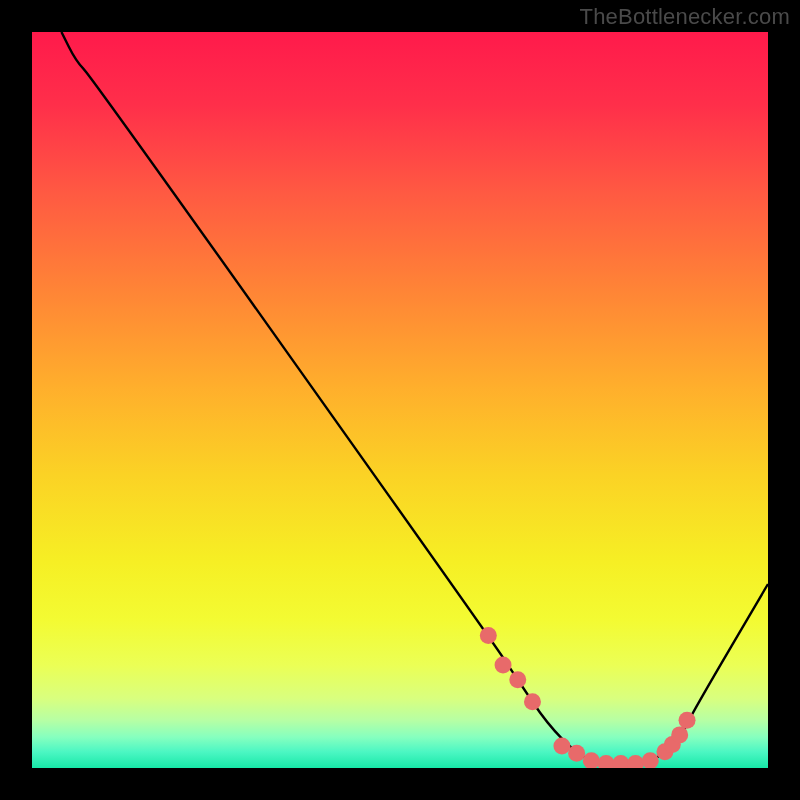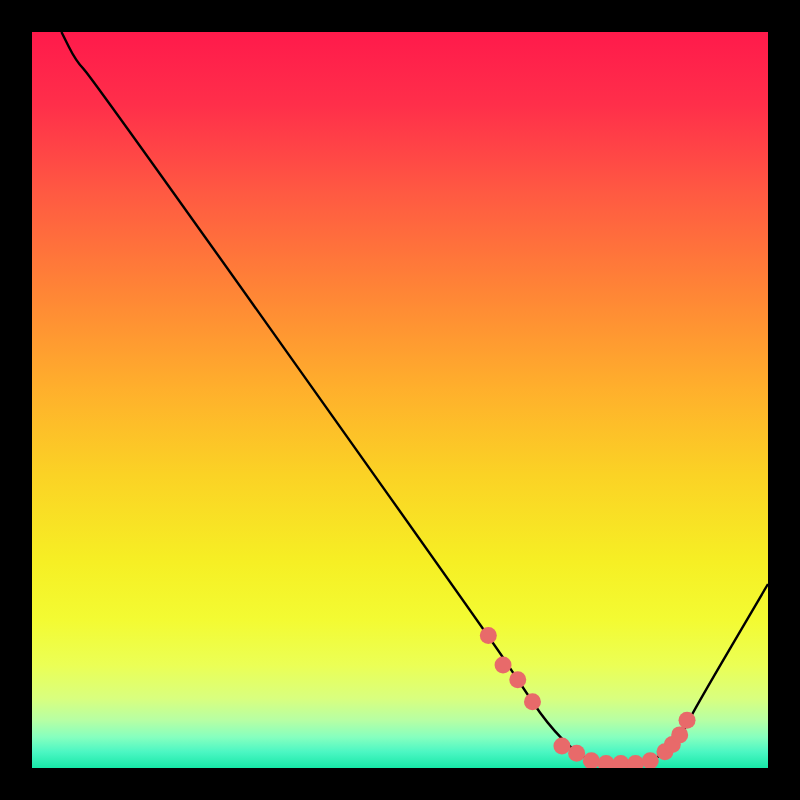--- a/index.html
+++ b/index.html
@@ -34,20 +34,21 @@
     height: 736px;
   }
   svg {
     display: block;
   }
 </style>
 </head>
 <body>
 
 <div class="frame">
+  <div class="attribution">TheBottlenecker.com</div>
 
   <div class="plot">
     <svg id="chart-svg" viewBox="0 0 736 736" width="736" height="736">
       <defs>
         <linearGradient id="bg-grad" x1="0" y1="0" x2="0" y2="1">
             <stop offset="0.00%" stop-color="#ff1a4b"></stop>
             <stop offset="10.00%" stop-color="#ff2f4a"></stop>
             <stop offset="22.00%" stop-color="#ff5a42"></stop>
             <stop offset="35.00%" stop-color="#ff8436"></stop>
             <stop offset="48.00%" stop-color="#ffae2c"></stop>

